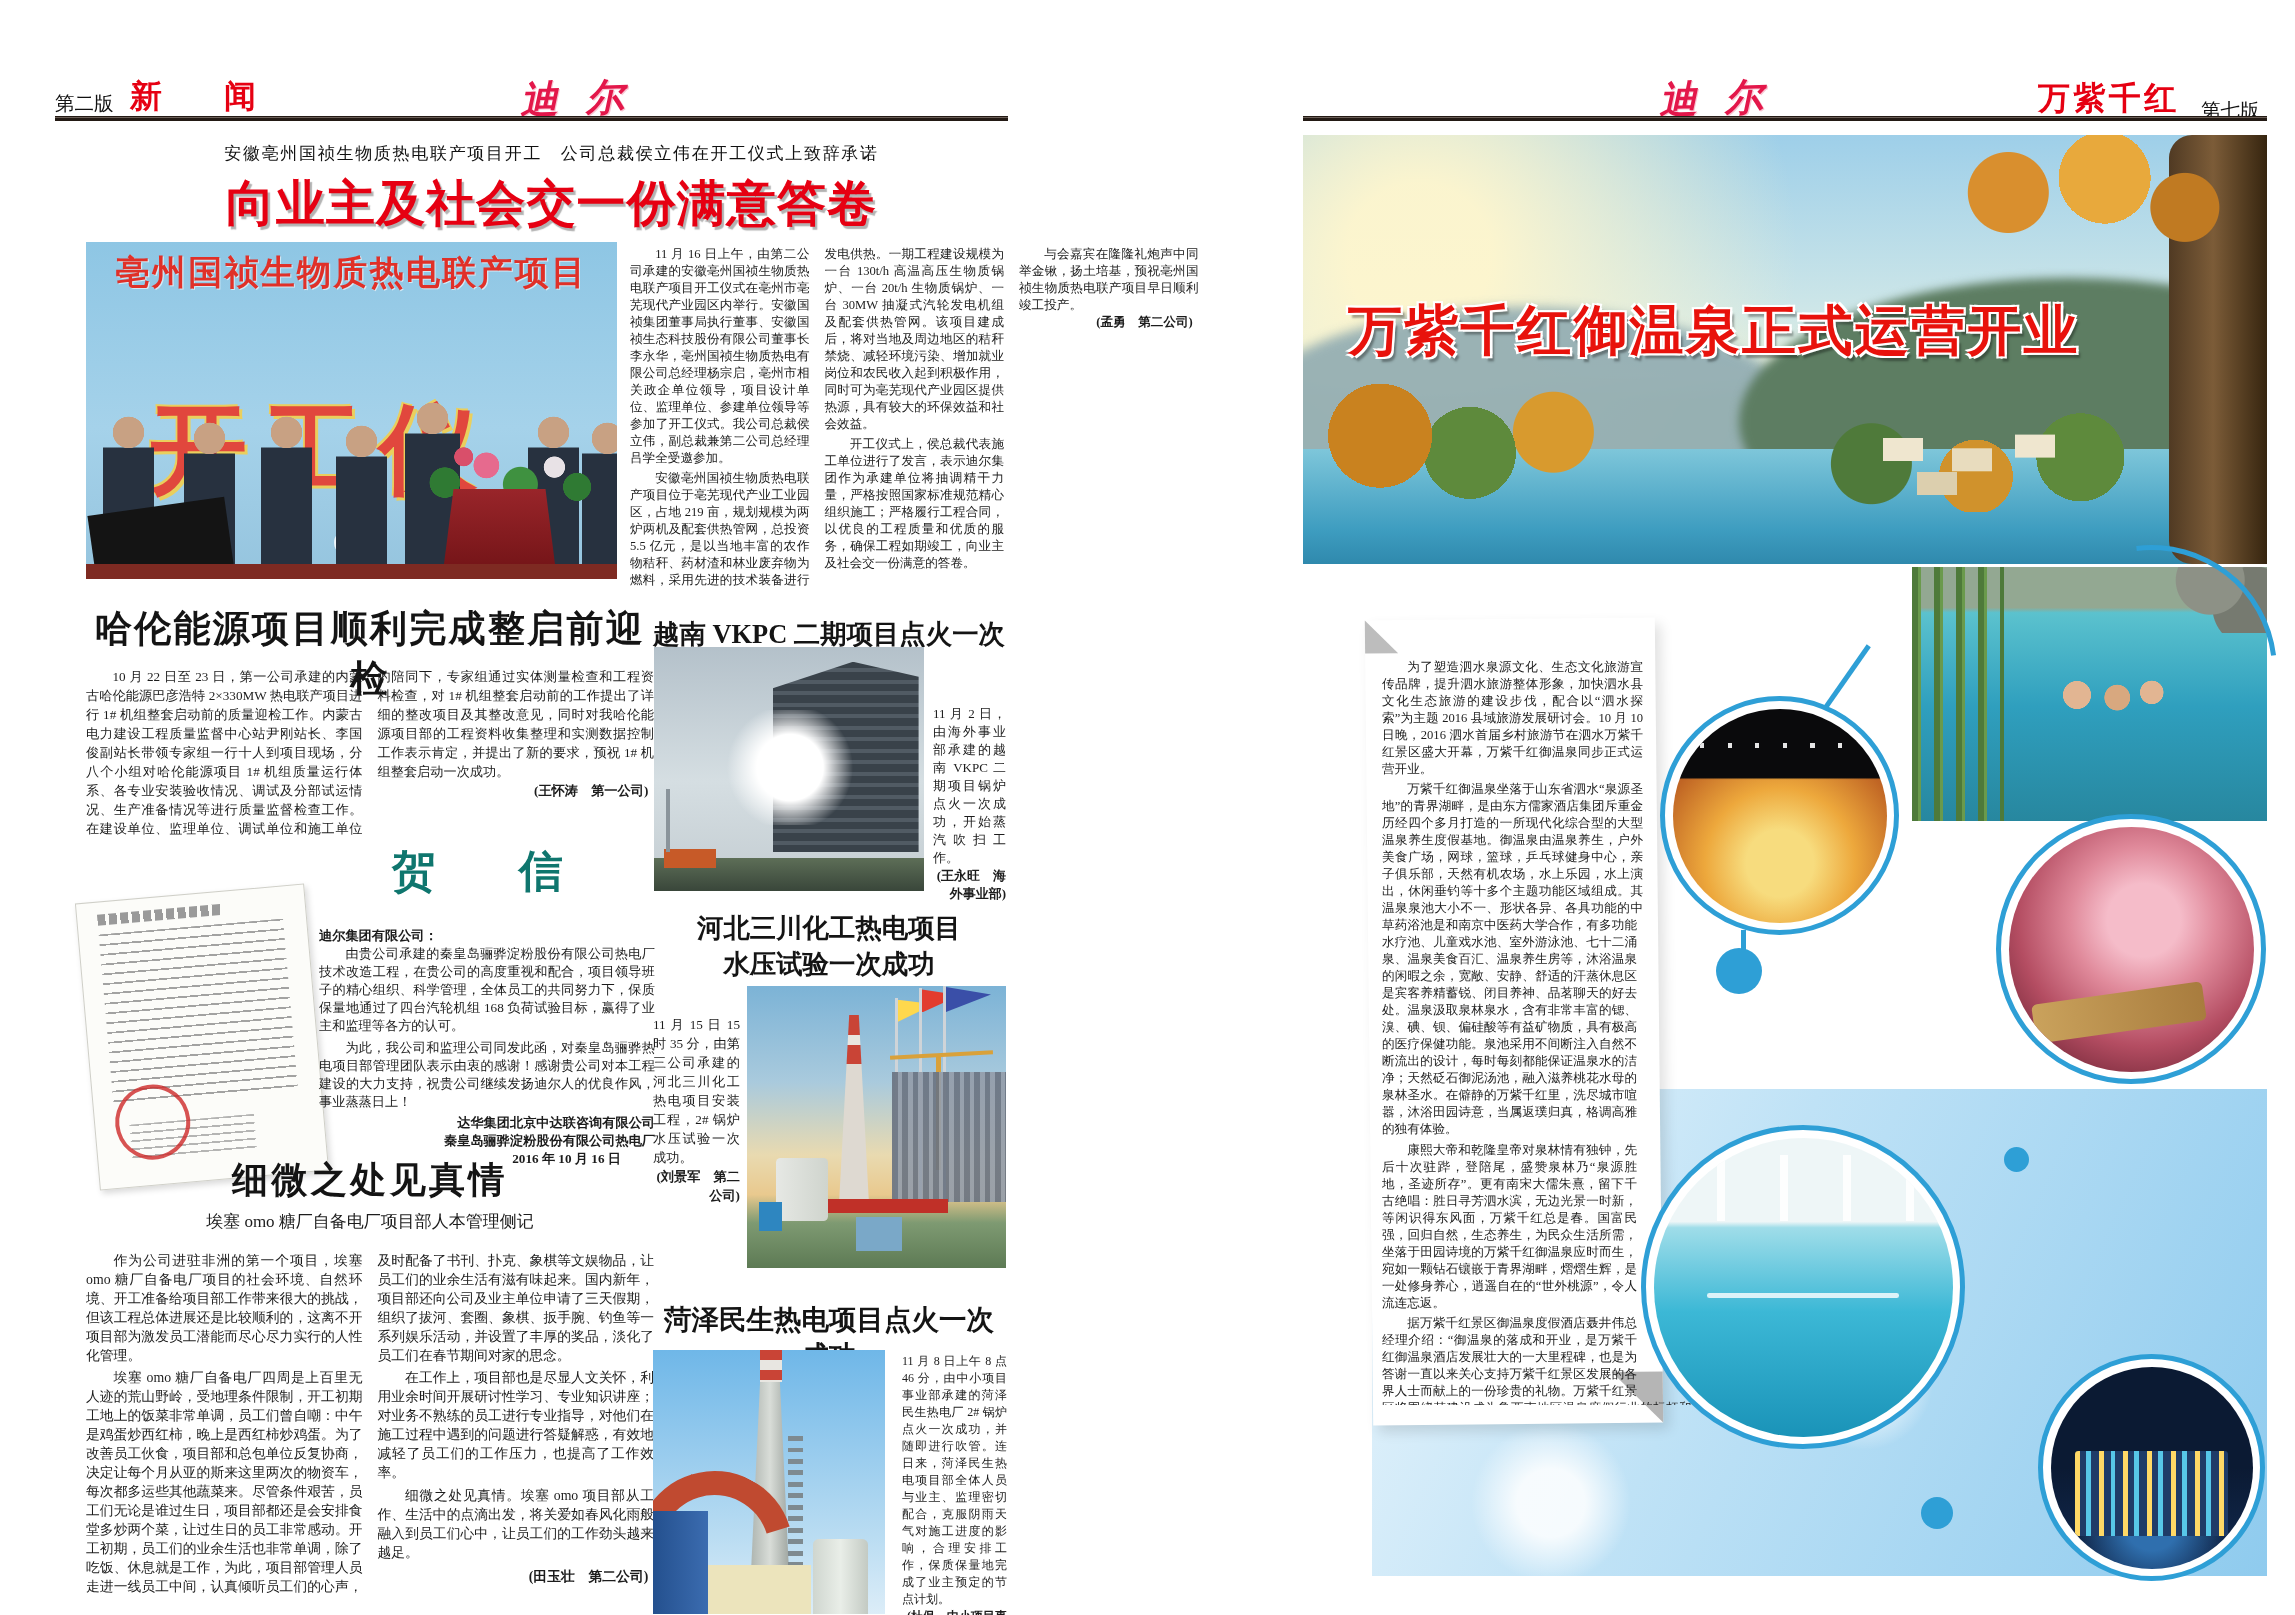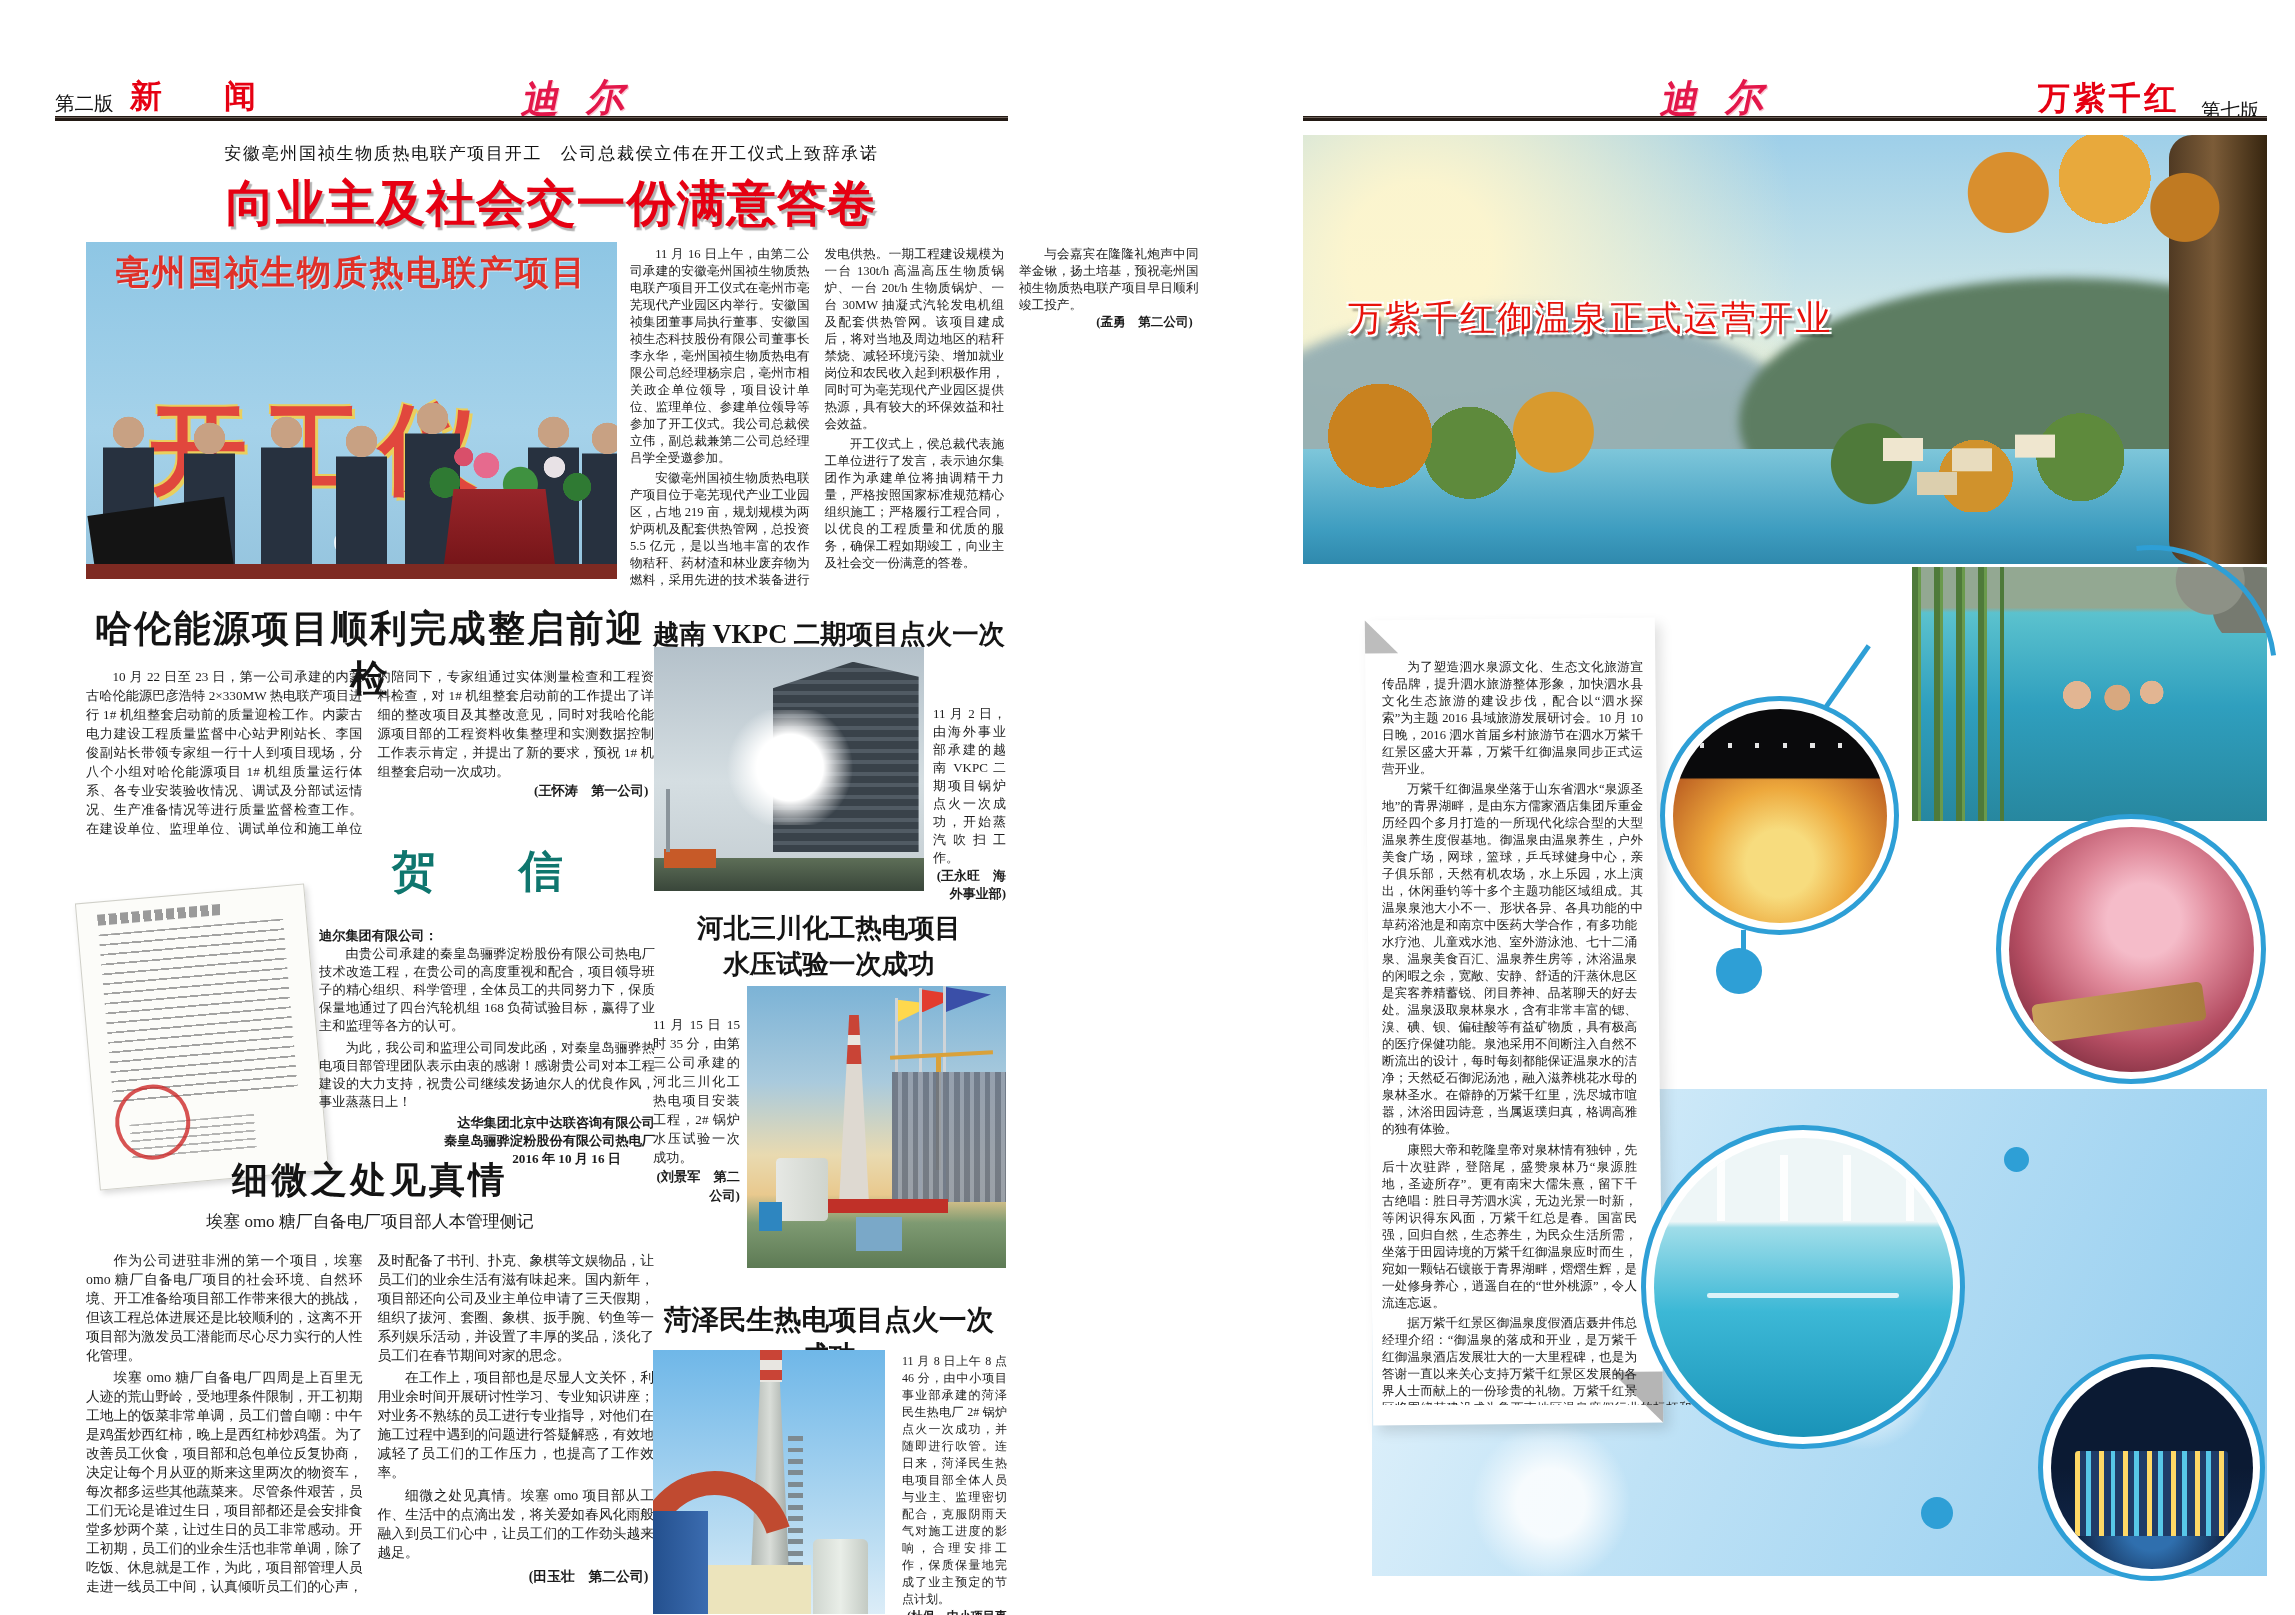--- a/index.html
+++ b/index.html
@@ -188,21 +188,21 @@
 
 <div class="photo abs" style="left:1303px;top:135px;width:964px;height:429px;background:radial-gradient(circle at 12% 28%,rgba(255,246,205,.95) 0 8%,rgba(255,246,205,0) 42%),linear-gradient(180deg,#9ecfe9 0%,#cfe7e8 42%,#e8efd8 56%,#d8e3c0 62%);">
   <div class="abs" style="left:-69px;top:172px;width:574px;height:247px;background:#8aa7b0;border-radius:50%;filter:blur(5.7px);opacity:.85;"></div>
   <div class="abs" style="left:436px;top:143px;width:660px;height:287px;background:#5d7d62;border-radius:50%;filter:blur(4.6px);"></div>
   <div class="abs" style="left:0;bottom:0;width:100%;height:115px;background:linear-gradient(180deg,#7ec6da,#3e9dc0 70%,#2f89ad);"></div>
   <div class="abs" style="left:0;bottom:63px;width:321px;height:172px;background:radial-gradient(circle at 24% 62%,#c9821f 0 52px,rgba(0,0,0,0) 52px),radial-gradient(circle at 52% 72%,#5e8a3c 0 46px,rgba(0,0,0,0) 46px),radial-gradient(circle at 78% 60%,#d89a2e 0 40px,rgba(0,0,0,0) 41px);"></div>
   <div class="abs" style="left:488px;bottom:52px;width:402px;height:161px;background:radial-gradient(circle at 20% 70%,#4f7a3a 0 40px,rgba(0,0,0,0) 41px),radial-gradient(circle at 46% 78%,#d0922c 0 37px,rgba(0,0,0,0) 37px),radial-gradient(circle at 72% 66%,#5e8a3c 0 44px,rgba(0,0,0,0) 44px);"></div>
   <div class="abs" style="left:580px;bottom:103px;width:40px;height:23px;background:#efe6cf;box-shadow:69px 10.3px 0 #e8dcbe,132px -3.4px 0 #efe6cf,34px 34px 0 #dccfae;"></div>
   <div class="abs" style="right:0px;top:0;width:98px;height:100%;background:linear-gradient(90deg,#503a23,#7c5c38 45%,#36250f);border-radius:23px 0 0 23px;"></div>
   <div class="abs" style="right:34px;top:-17px;width:321px;height:149px;background:radial-gradient(circle at 30% 50%,#d98f2e 0 40px,rgba(0,0,0,0) 41px),radial-gradient(circle at 60% 40%,#e8a93c 0 46px,rgba(0,0,0,0) 46px),radial-gradient(circle at 85% 60%,#c07a22 0 34px,rgba(0,0,0,0) 35px);"></div>
-  <div class="abs" style="left:45px;top:160px;font-size:35px;font-weight:normal;color:#e8120c;letter-spacing:2.3px;white-space:nowrap;text-shadow:-2.3px -2.3px 0 #fff,2.3px -2.3px 0 #fff,-2.3px 2.3px 0 #fff,2.3px 2.3px 0 #fff,4px 4.6px 2.3px rgba(0,0,0,.35);">万紫千红御温泉正式运营开业</div>
+  <div class="abs" style="left:45px;top:160px;font-size:54px;font-weight:bold;color:#e8120c;letter-spacing:2.3px;white-space:nowrap;text-shadow:-2.3px -2.3px 0 #fff,2.3px -2.3px 0 #fff,-2.3px 2.3px 0 #fff,2.3px 2.3px 0 #fff,4px 4.6px 2.3px rgba(0,0,0,.35);">万紫千红御温泉正式运营开业</div>
 </div>
 
 <div class="abs" style="left:1372px;top:1089px;width:895px;height:487px;background:radial-gradient(circle at 20% 85%,rgba(255,255,255,.85) 0 34px,rgba(255,255,255,0) 80px),radial-gradient(circle at 55% 60%,rgba(255,255,255,.7) 0 29px,rgba(255,255,255,0) 69px),linear-gradient(115deg,#e9f5fc 0%,#bfe2f6 40%,#8fcbee 100%);"></div>
 
 <div class="panel abs" style="left:1369px;top:619px;width:290px;height:805px;transform:rotate(-0.6deg);">
   <div class="fold abs" style="left:0;top:0;border-bottom:33px solid #bdbdbd;border-right:33px solid transparent;"></div>
   <div class="fold abs" style="right:0;bottom:0;border-top:51px solid #b5b5b5;border-left:51px solid transparent;"></div>
 </div>
 
 <div class="just abs" style="left:1382px;top:659px;width:516px;height:746px;font-size:12.6px;line-height:17px;overflow:hidden;">

